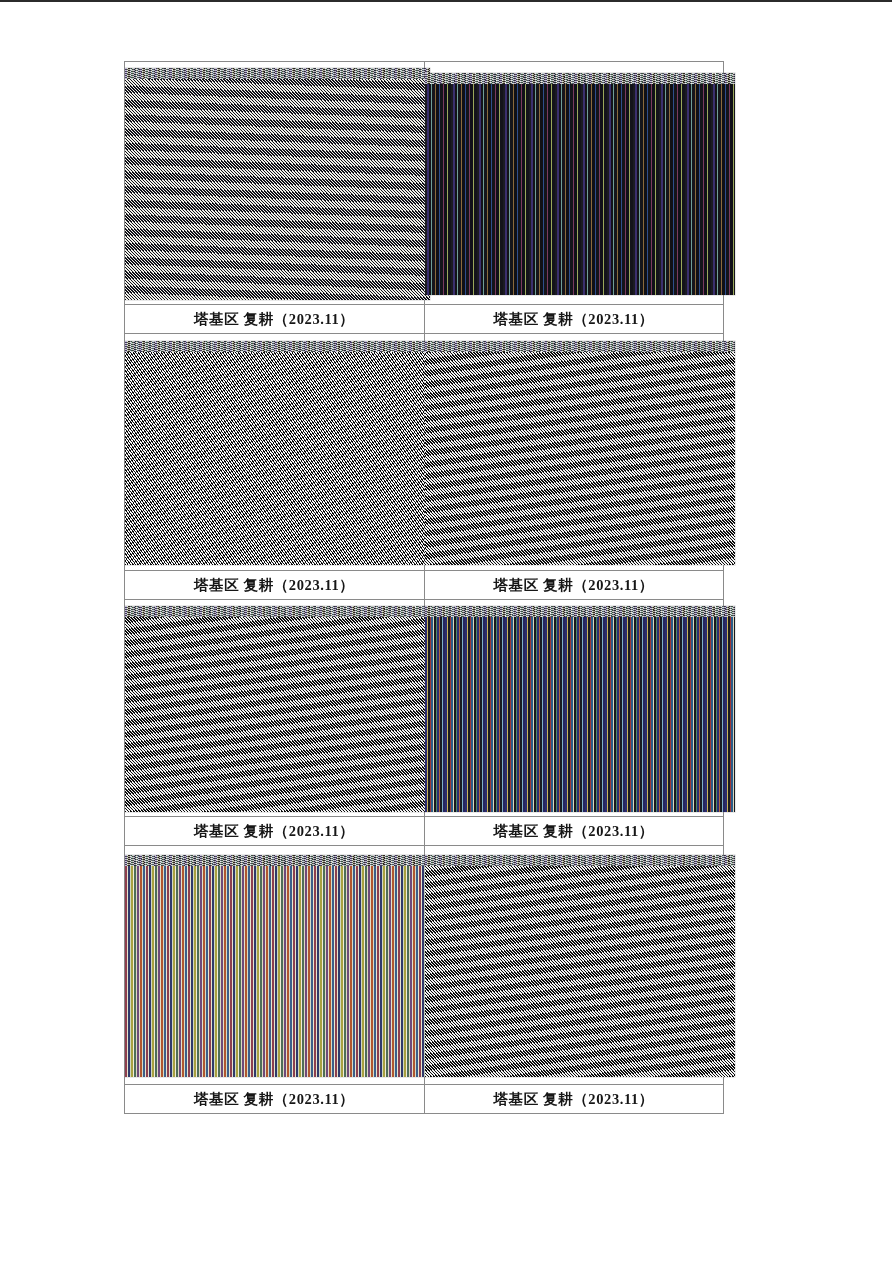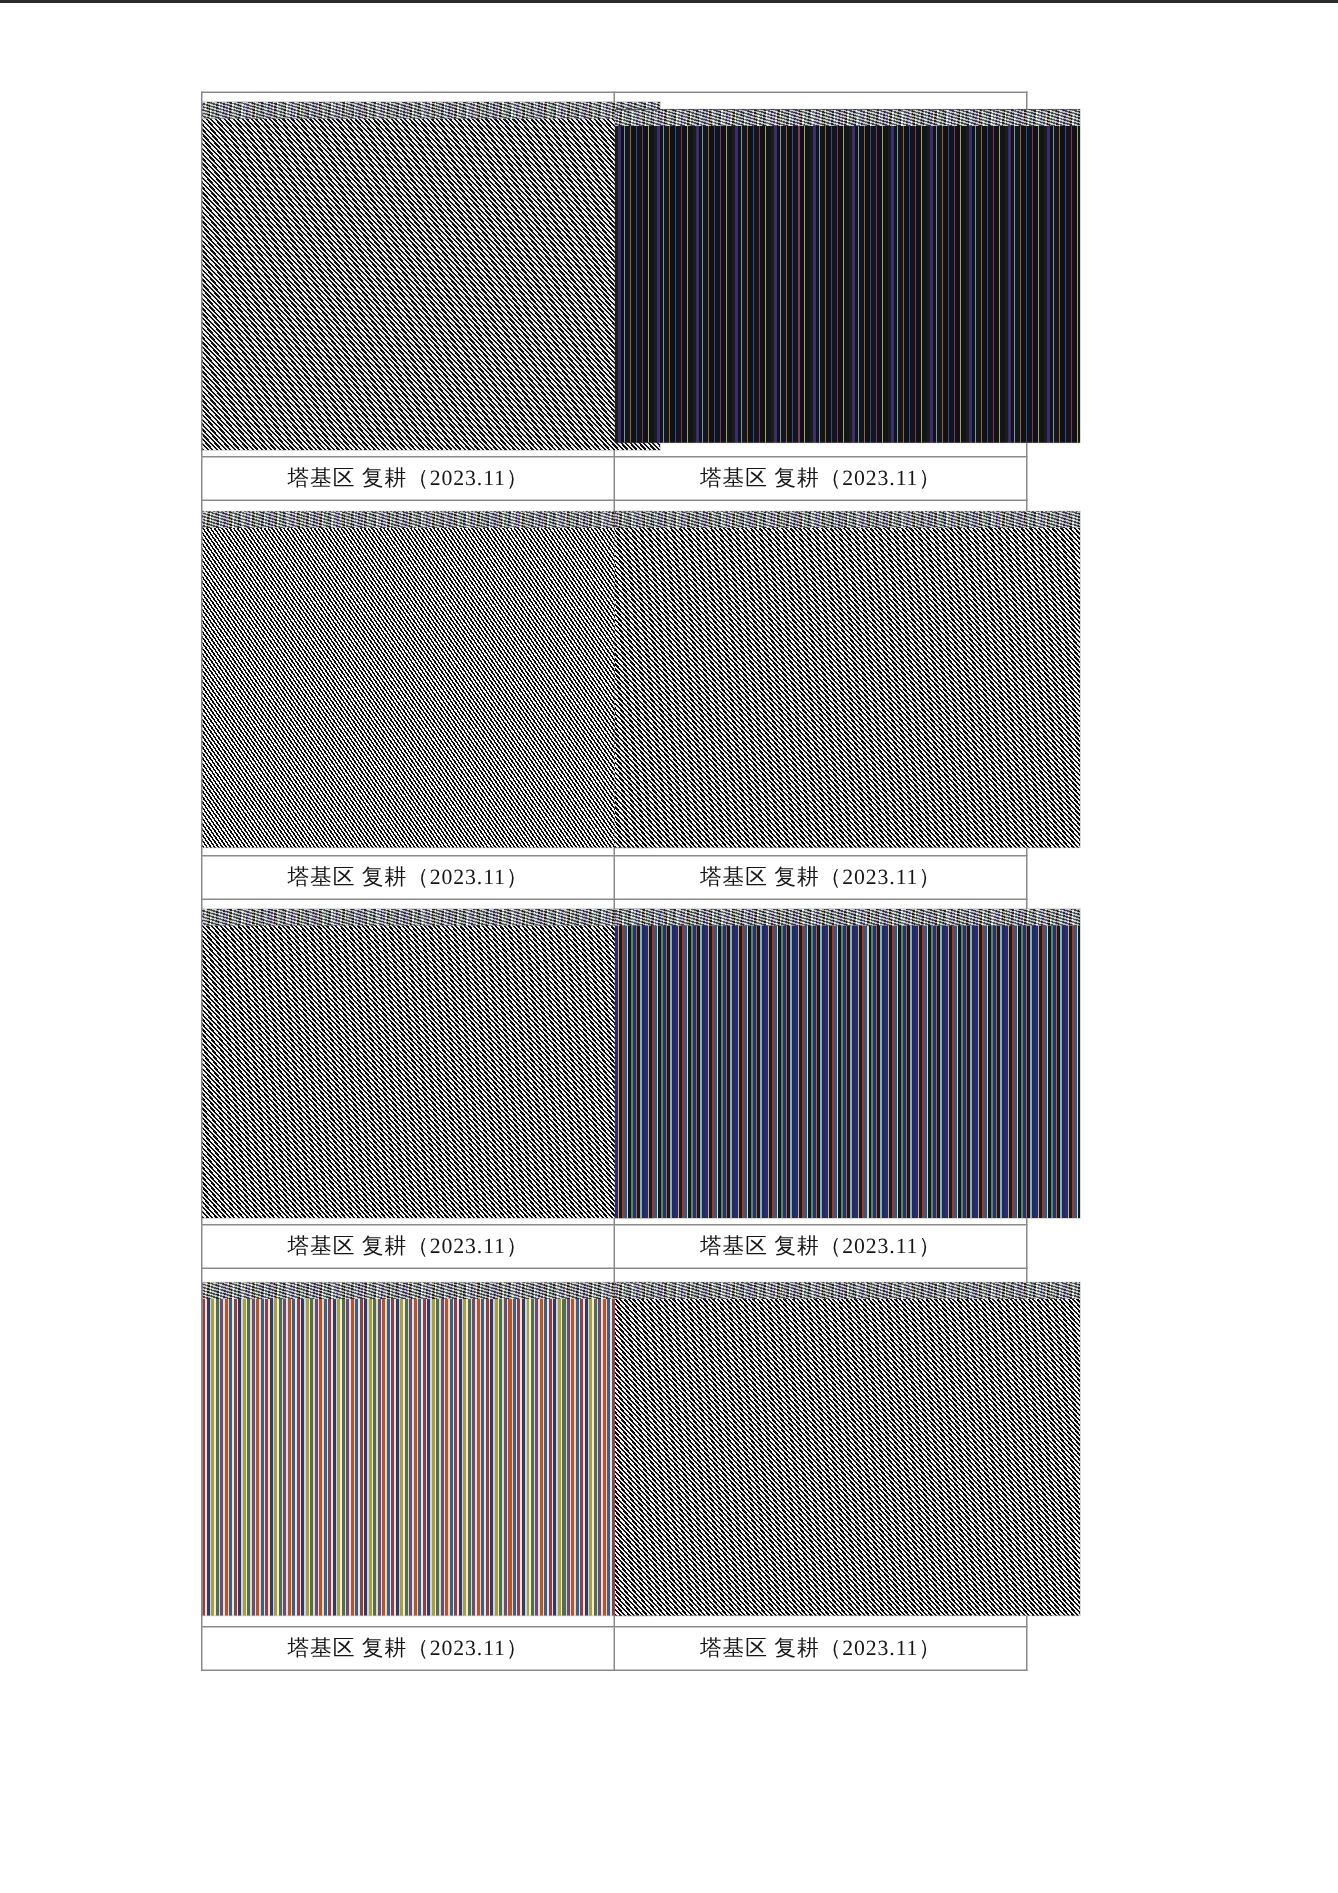--- a/index.html
+++ b/index.html
@@ -20,25 +20,26 @@
     position: absolute;
     left: 0;
     top: 0;
     width: 892px;
     height: 2px;
     background: #2b2b2b;
   }
 
   .doc-table {
     position: absolute;
-    left: 134px;
+    left: 124px;
     top: 61px;
-    width: 551px;
+    width: 600px;
     border-collapse: collapse;
     table-layout: fixed;
+    font-weight: bold;
   }
   .doc-table td {
     border: 1px solid #8a8a8a;
     padding: 0;
     vertical-align: middle;
   }
 
   .img-cell {
     height: 238px;
     text-align: center;

